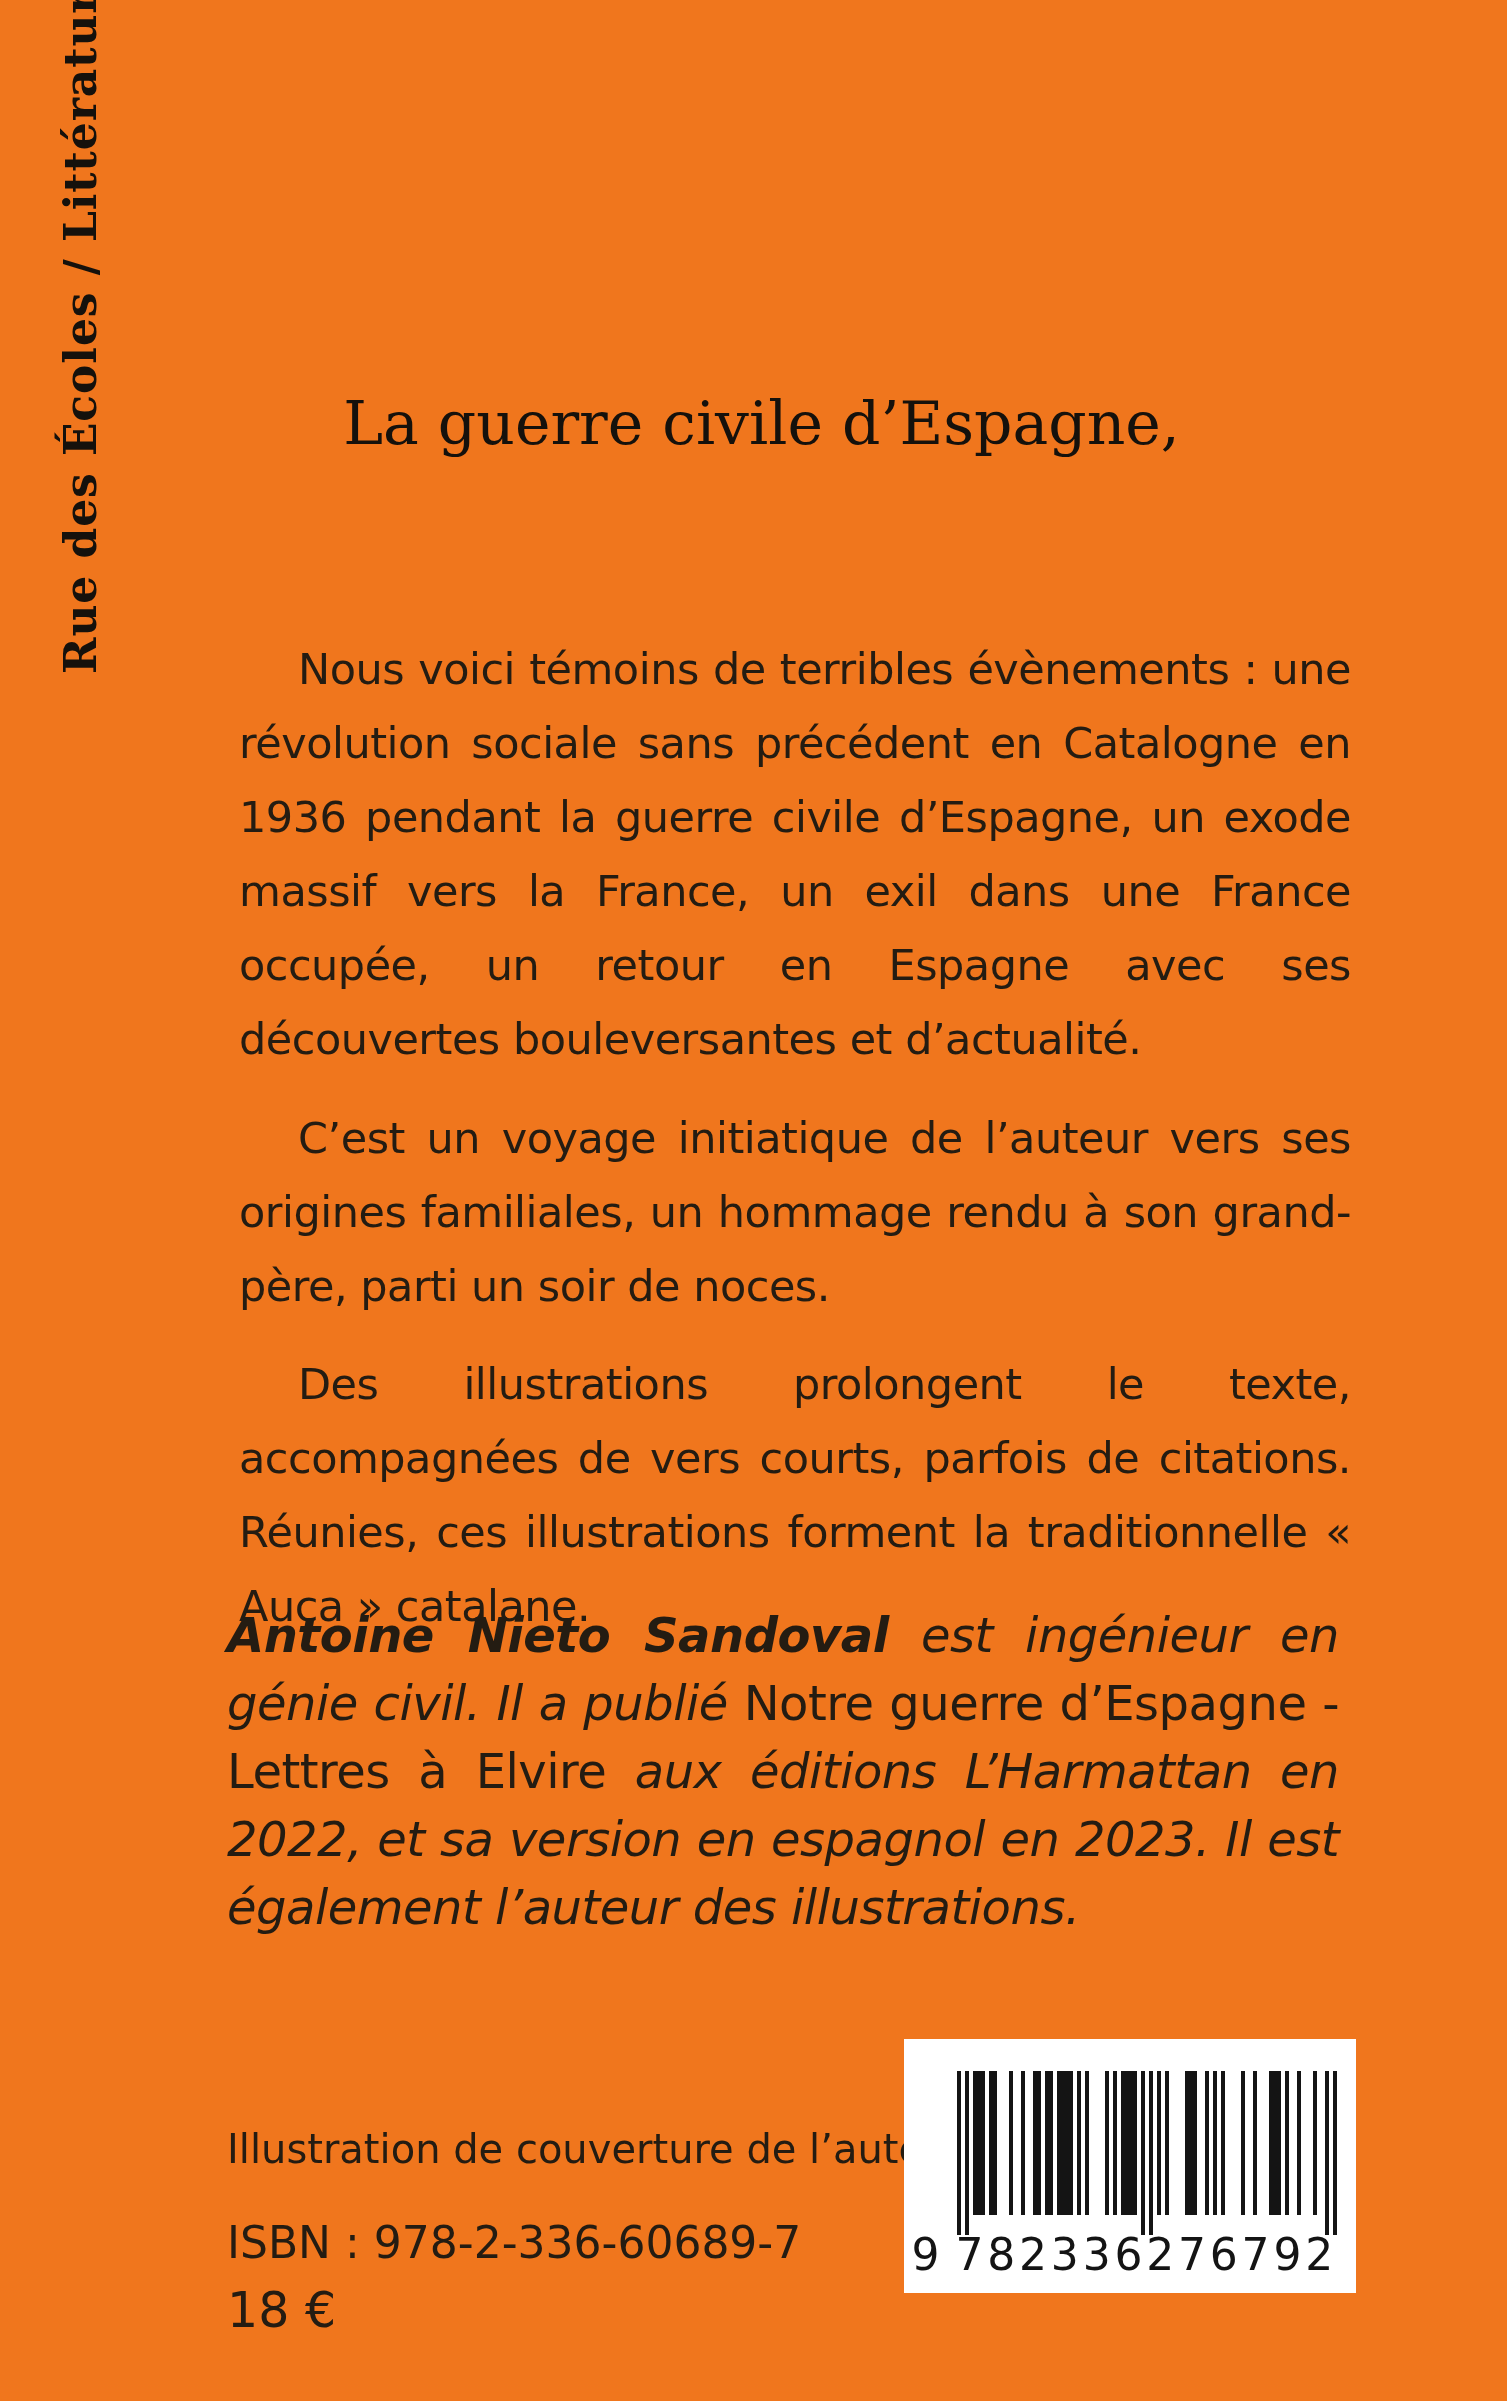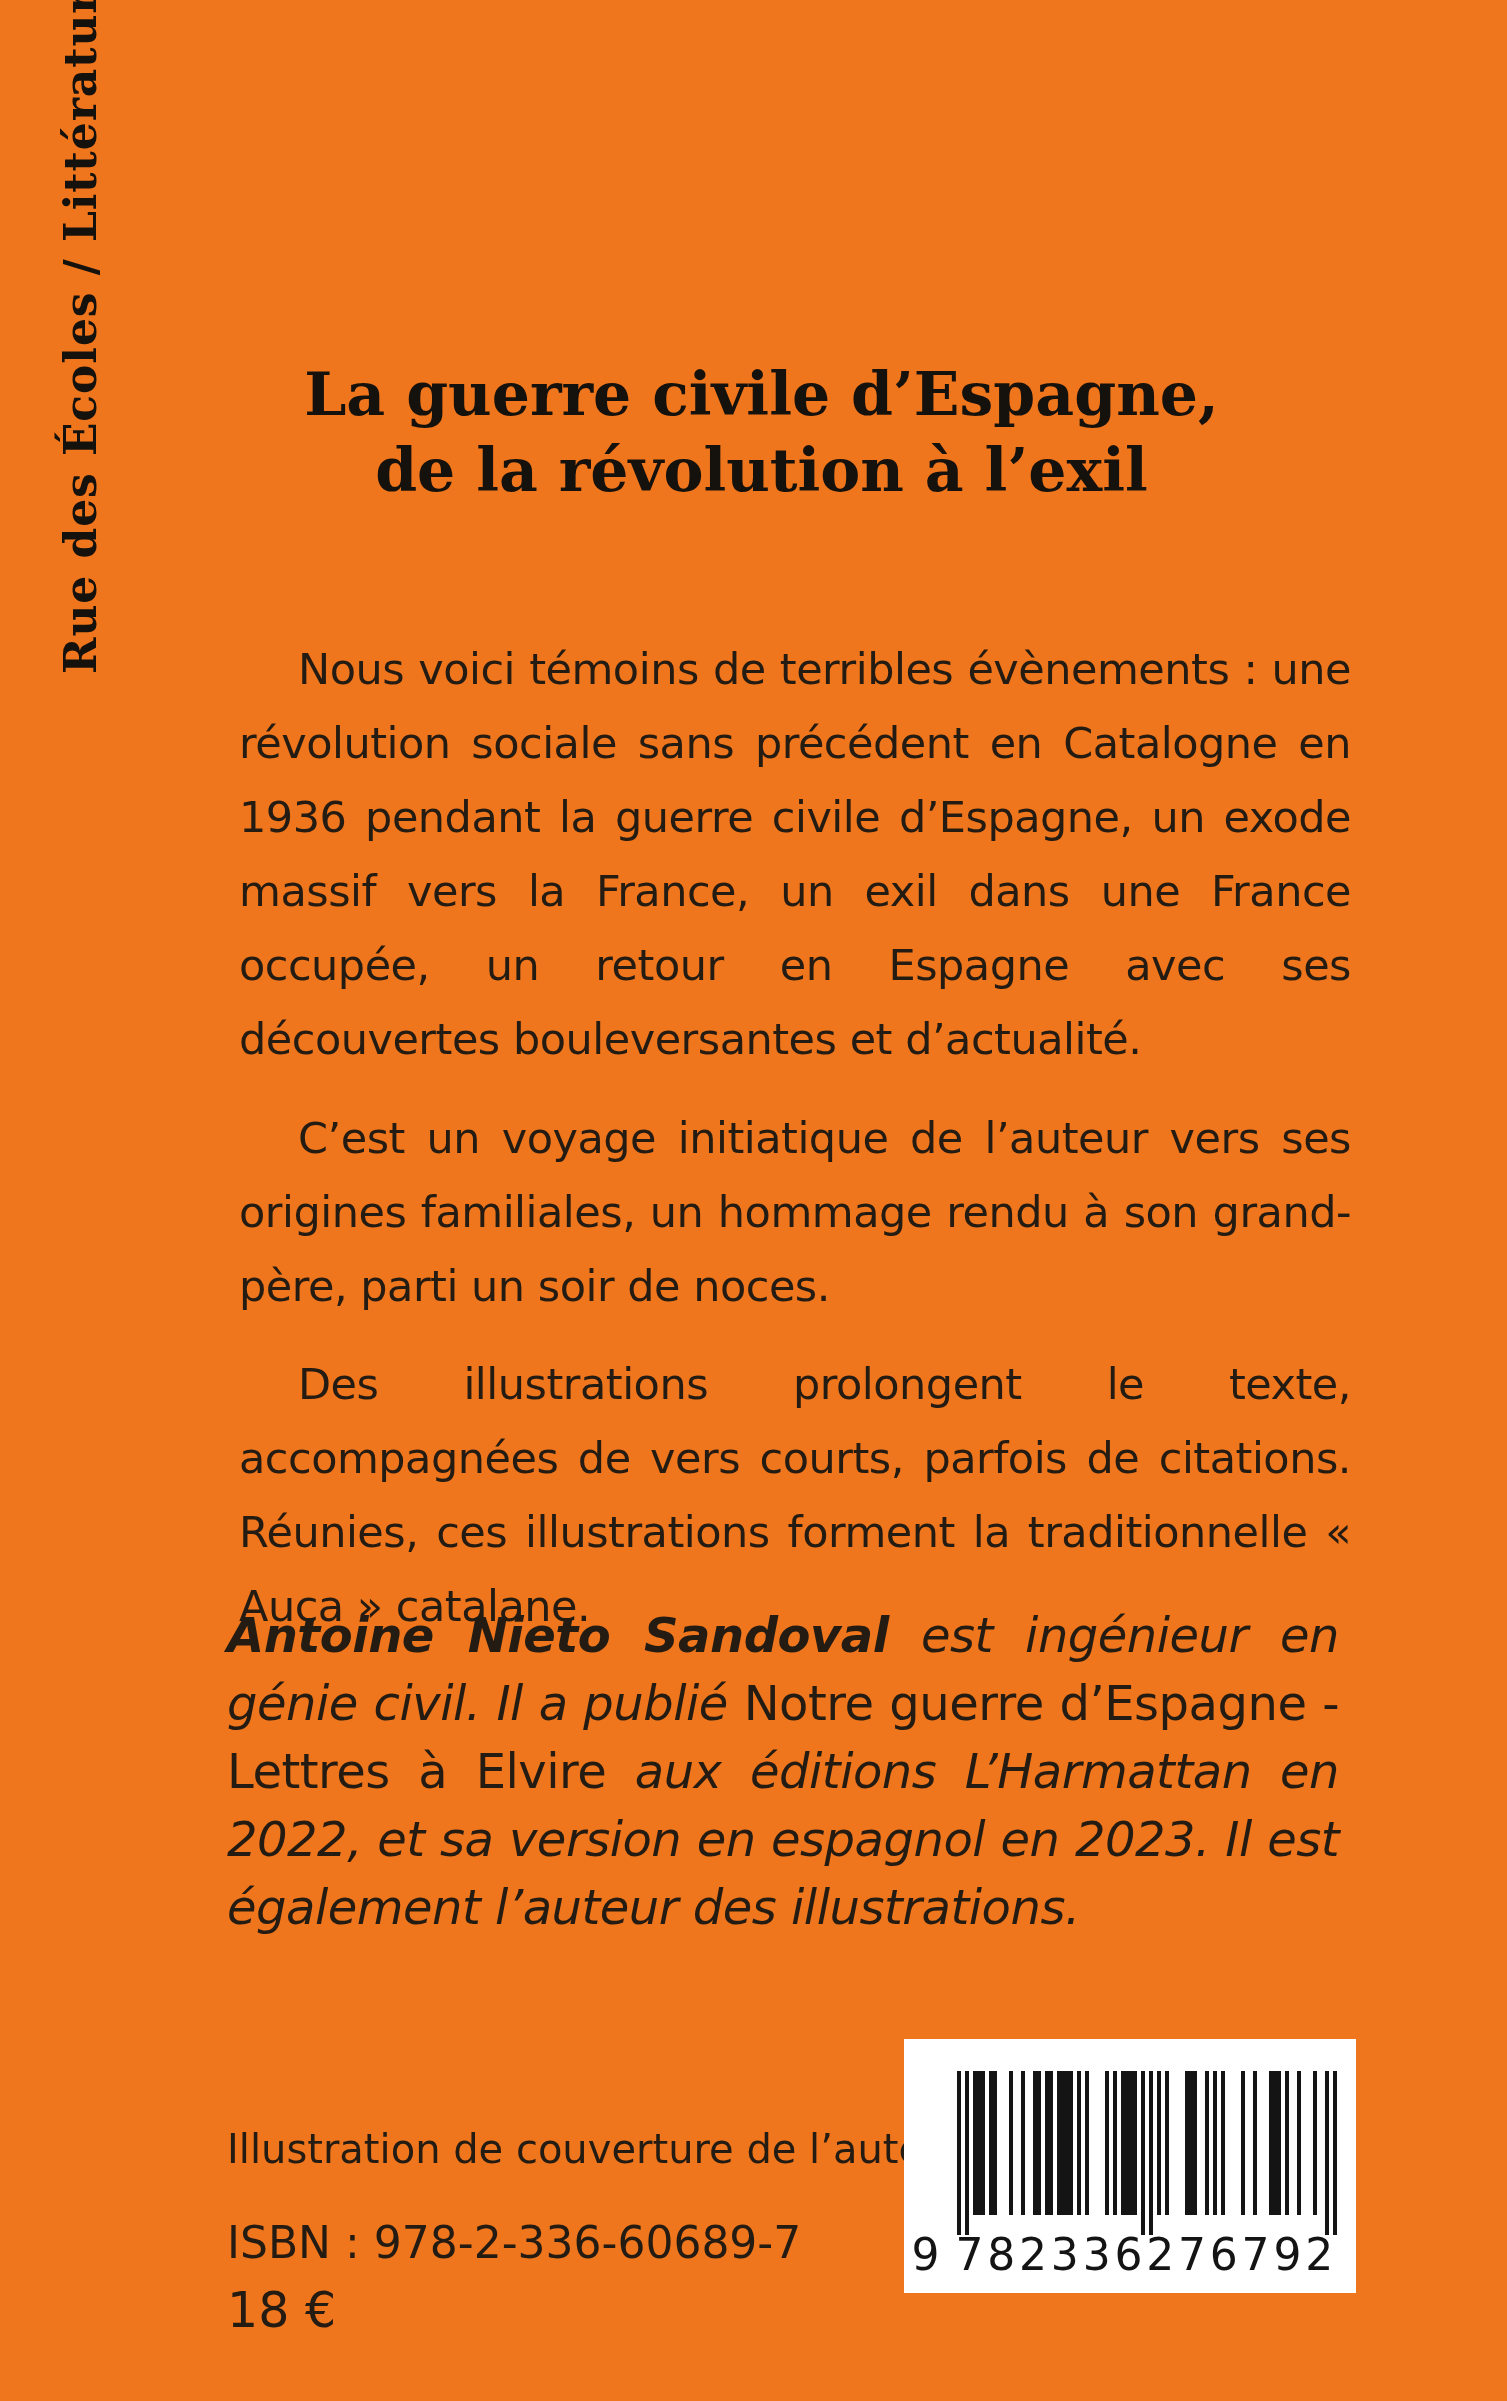--- a/index.html
+++ b/index.html
@@ -41,24 +41,25 @@
     color:var(--title-white);
     letter-spacing:0.9px;
   }
   .subtitle-block{
     position:absolute;
     left:189px; top:356px; width:1145px;
     text-align:center;
   }
   .subtitle-line{
     font-family:"DejaVu Serif", serif;
-    font-weight:bold;
+    font-weight:normal;
     font-size:60px;
     line-height:76px;
     color:var(--headline);
+    margin-top:29px;
   }
   .synopsis{
     position:absolute;
     left:227px; top:632px; width:1112px;
     font-size:43px;
     line-height:74px;
     letter-spacing:-0.5px;
     text-align:justify;
     color:var(--ink);
     margin-left:12px;
@@ -120,21 +121,20 @@
 </head>
 <body style="--background: #f0761d; --ink: #241c12; --headline: #15110c; --title-white: #ffffff; --barcode-panel: #ffffff;">
 
 <div class="cover">
 
   <div class="spine-label">Rue des Écoles / Littérature</div>
 
 
   <div class="subtitle-block">
     <div class="subtitle-line">La guerre civile d’Espagne,</div>
-    <div class="subtitle-line">de la révolution à l’exil</div>
   </div>
 
   <div class="synopsis">
     <p>Nous voici témoins de terribles évènements : une révolution sociale sans précédent en Catalogne en 1936 pendant la guerre civile d’Espagne, un exode massif vers la France, un exil dans une France occupée, un retour en Espagne avec ses découvertes bouleversantes et d’actualité.</p>
     <p>C’est un voyage initiatique de l’auteur vers ses origines familiales, un hommage rendu à son grand-père, parti un soir de noces.</p>
     <p>Des illustrations prolongent le texte, accompagnées de vers courts, parfois de citations. Réunies, ces illustrations forment la traditionnelle « Auca » catalane.</p>
   </div>
 
   <div class="bio"><span class="seg-bold-italic">Antoine Nieto Sandoval</span><span class="seg-italic"> est ingénieur en génie civil. Il a publié </span><span class="seg-roman">Notre guerre d’Espagne - Lettres à Elvire</span><span class="seg-italic"> aux éditions L’Harmattan en 2022, et sa version en espagnol en 2023. Il est également l’auteur des illustrations.</span></div>
 

